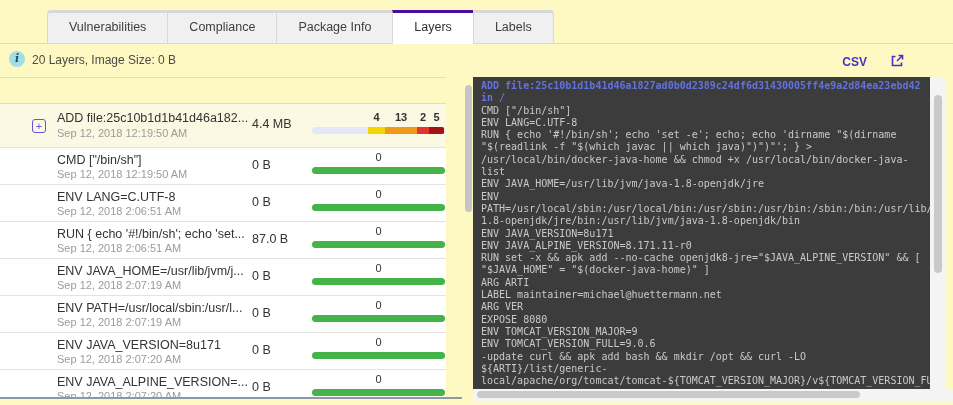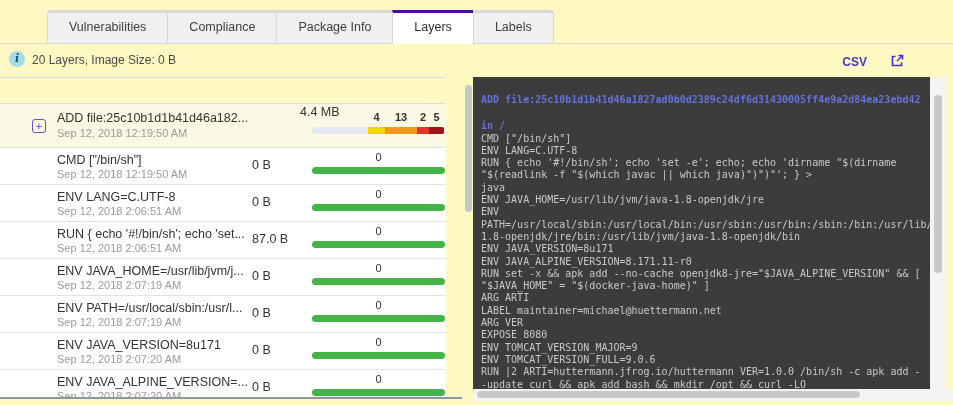--- a/index.html
+++ b/index.html
@@ -33,40 +33,40 @@
   .t-row { position:relative; height:37px; border-bottom:1px solid #e3e3e3; background:#fff; }
   .t-row.hl { height:44px; background:#fbf9e3; }
   .expand { position:absolute; left:32px; top:15px; width:14px; height:14px; border:1px solid #6456d6;
             border-radius:3px; color:#6456d6; font-size:11px; line-height:12px; text-align:center; cursor:pointer; }
   .cmd { position:absolute; left:57px; top:5px; font-size:12.5px; color:#333; width:192px;
          white-space:nowrap; overflow:hidden; }
   .t-row.hl .cmd { top:7px; }
   .date { position:absolute; left:57px; top:20px; font-size:11px; color:#9b9b9b; white-space:nowrap; }
   .t-row.hl .date { top:23px; }
   .size { position:absolute; left:252px; top:10px; font-size:12.5px; color:#333; }
-  .t-row.hl .size { top:1px;margin-left:48px; }
+  .t-row.hl .size { top:13px; }
   .vuln { position:absolute; left:312px; top:3px; width:133px; }
   .t-row.hl .vuln { top:7px; }
   .vuln .num-row { position:relative; height:14px; }
   .vuln .total { position:absolute; left:0; width:133px; text-align:center; font-size:11px; color:#333; }
   .vuln .sev-num { position:absolute; transform:translateX(-50%); font-size:11px; font-weight:bold; color:#333; }
   .vuln .bar { position:relative; height:7px; border-radius:4px; margin-top:2px; overflow:hidden; }
   .vuln .bar.safe { background:#44b348; }
   .vuln .bar.track { background:#e3e7f8; }
   .vuln .seg { position:absolute; top:0; height:7px; }
   .left-bottom-line { position:absolute; left:0; top:397px; width:462px; height:2px; background:#8c98a4; }
   .table-scroll-thumb { position:absolute; left:465px; top:85px; width:7px; height:127px;
                         background:#c6c6c6; border-radius:4px; cursor:pointer; }
 
   
   .code-panel { position:absolute; left:473px; top:77px; width:457px; height:312px; background:#3c3c3c;
                 overflow:hidden; padding:3px 0 0 8px; }
   .code-line { font-family:"DejaVu Sans Mono", monospace; font-size:10px; line-height:12.3px;
                color:#c9c9c9; white-space:pre; }
-  .code-line.hl { color:#6373dc; font-weight:bold;margin-top:14px; }
+  .code-line.hl { color:#6373dc; font-weight:bold; }
   .code-vtrack { position:absolute; left:930px; top:77px; width:16px; height:312px; background:#f4f4f4; }
   .code-vthumb { position:absolute; left:934px; top:95px; width:8px; height:178px; background:#c9c9c9;
                  border-radius:4px; cursor:pointer; }
   .code-htrack { position:absolute; left:473px; top:389px; width:480px; height:12px; background:#f4f4f4; }
   .code-hthumb { position:absolute; left:477px; top:391px; width:383px; height:7px; background:#c9c9c9;
                  border-radius:4px; cursor:pointer; }
 </style>
 </head>
 <body>
 
@@ -204,36 +204,36 @@
   <div class="left-bottom-line"></div>
   <div class="table-scroll-thumb"></div>
 
   <div class="code-panel" id="code">
       <div class="code-line hl">ADD file:25c10b1d1b41d46a1827ad0b0d2389c24df6d31430005ff4e9a2d84ea23ebd42</div>
       <div class="code-line hl">in /</div>
       <div class="code-line">CMD ["/bin/sh"]</div>
       <div class="code-line">ENV LANG=C.UTF-8</div>
       <div class="code-line">RUN { echo '#!/bin/sh'; echo 'set -e'; echo; echo 'dirname "$(dirname</div>
       <div class="code-line">"$(readlink -f "$(which javac || which java)")")"'; } &gt;</div>
-      <div class="code-line">java</div>
+      <div class="code-line">/usr/local/bin/docker-java-home &amp;&amp; chmod +x /usr/local/bin/docker-java-</div>
+      <div class="code-line">list</div>
       <div class="code-line">ENV JAVA_HOME=/usr/lib/jvm/java-1.8-openjdk/jre</div>
       <div class="code-line">ENV</div>
       <div class="code-line">PATH=/usr/local/sbin:/usr/local/bin:/usr/sbin:/usr/bin:/sbin:/bin:/usr/lib/jvm/java-</div>
       <div class="code-line">1.8-openjdk/jre/bin:/usr/lib/jvm/java-1.8-openjdk/bin</div>
       <div class="code-line">ENV JAVA_VERSION=8u171</div>
       <div class="code-line">ENV JAVA_ALPINE_VERSION=8.171.11-r0</div>
       <div class="code-line">RUN set -x &amp;&amp; apk add --no-cache openjdk8-jre="$JAVA_ALPINE_VERSION" &amp;&amp; [</div>
       <div class="code-line">"$JAVA_HOME" = "$(docker-java-home)" ]</div>
       <div class="code-line">ARG ARTI</div>
       <div class="code-line">LABEL maintainer=michael@huettermann.net</div>
       <div class="code-line">ARG VER</div>
       <div class="code-line">EXPOSE 8080</div>
       <div class="code-line">ENV TOMCAT_VERSION_MAJOR=9</div>
       <div class="code-line">ENV TOMCAT_VERSION_FULL=9.0.6</div>
-      <div class="code-line">RUN |2 ARTI=huttermann.jfrog.io/huttermann VER=1.0.0 /bin/sh -c apk add -</div>
       <div class="code-line">-update curl &amp;&amp; apk add bash &amp;&amp; mkdir /opt &amp;&amp; curl -LO</div>
       <div class="code-line">${ARTI}/list/generic-</div>
       <div class="code-line">local/apache/org/tomcat/tomcat-${TOMCAT_VERSION_MAJOR}/v${TOMCAT_VERSION_FULL}</div>
     </div>
   <div class="code-vtrack"></div>
   <div class="code-vthumb"></div>
   <div class="code-htrack"></div>
   <div class="code-hthumb"></div>
 
 </div>

